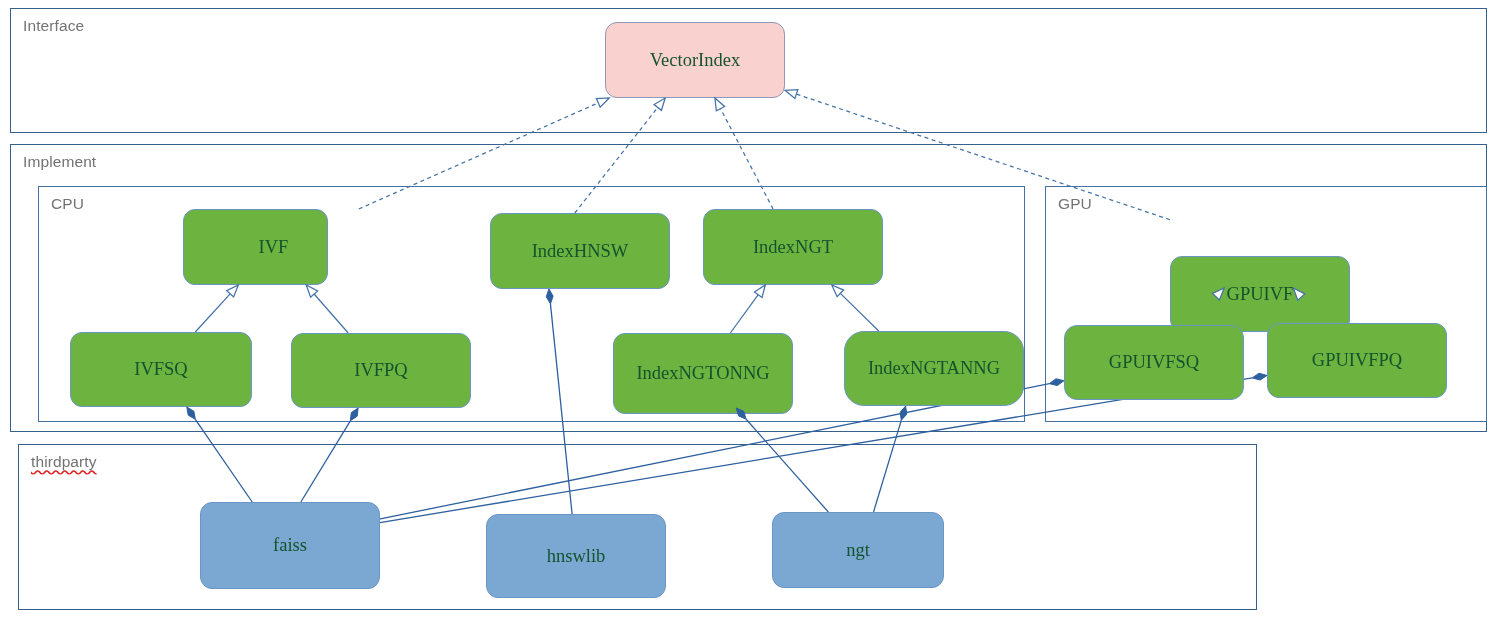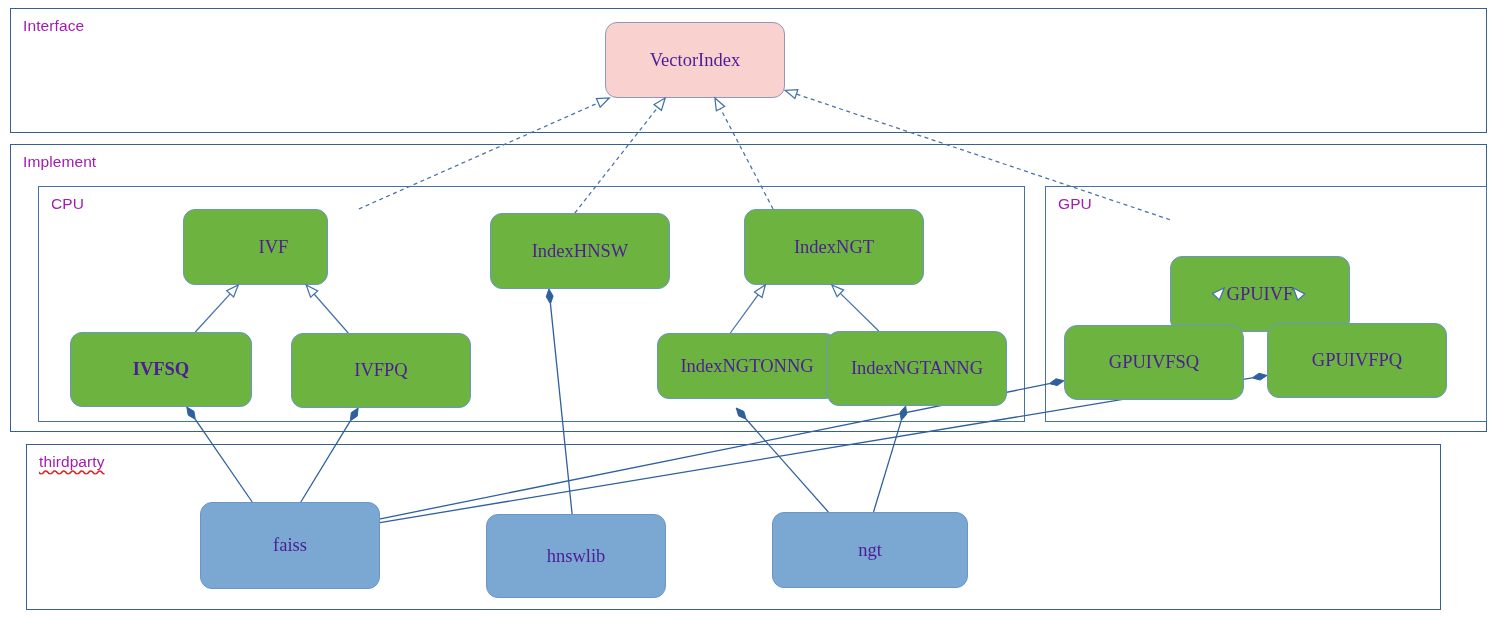--- a/index.html
+++ b/index.html
@@ -24,41 +24,41 @@
   }
   .group.inner {
     border: 1.2px solid #4472a8;
   }
   .group-label {
     position: absolute;
     left: 12px;
     top: 8px;
     font-family: "Liberation Sans", sans-serif;
     font-size: 15.5px;
-    color: #a21caf;
+    color: #737373;
     white-space: nowrap;
     letter-spacing: 0.1px;
   }
   .group-label.misspelled {
     text-decoration: underline wavy #e02020;
     text-decoration-skip-ink: none;
     text-underline-offset: 2px;
   }
   
   .node {
     position: absolute;
     box-sizing: border-box;
     border-radius: 12px;
     border: 1.3px solid #6a96c6;
     display: flex;
     align-items: center;
     justify-content: center;
     font-family: "Liberation Serif", serif;
     font-size: 18.5px;
-    color: #4c1d95;
+    color: #14532d;
     text-align: center;
     line-height: 1.1;
     z-index: 5;
   }
   .node.iface  { background: #f9d2cf; border-color: #9097b8; }
   .node.impl   { background: #6cb33f; }
   .node.third  { background: #7ba7d3; }
 
   
   #edges {
@@ -135,65 +135,65 @@
       </div>
       <div class="group" style="left: 10px; top: 144px; width: 1477px; height: 288px;">
         <div class="group-label">Implement</div>
       </div>
       <div class="group inner" style="left: 38px; top: 186px; width: 987px; height: 236px;">
         <div class="group-label">CPU</div>
       </div>
       <div class="group inner" style="left: 1045px; top: 186px; width: 442px; height: 236px;">
         <div class="group-label">GPU</div>
       </div>
-      <div class="group" style="left: 26px; top: 444px; width: 1415px; height: 166px;">
+      <div class="group" style="left: 18px; top: 444px; width: 1239px; height: 166px;">
         <div class="group-label misspelled">thirdparty</div>
       </div>
     </div>
   <div id="nodes">
       <div class="node iface" style="left: 605px; top: 22px; width: 180px; height: 76px;">
         <span>VectorIndex</span>
       </div>
       <div class="node impl" style="left: 183px; top: 209px; width: 145px; height: 76px; padding-left: 36px;">
         <span>IVF</span>
       </div>
       <div class="node impl" style="left: 455px; top: 213px; width: 180px; height: 76px; margin-left: 35px;">
         <span>IndexHNSW</span>
       </div>
-      <div class="node impl" style="left: 703px; top: 209px; width: 180px; height: 76px; margin-left: 41px;">
+      <div class="node impl" style="left: 703px; top: 209px; width: 180px; height: 76px;">
         <span>IndexNGT</span>
       </div>
       <div class="node impl" style="left: 1170px; top: 212px; width: 180px; height: 76px; margin-top: 44px;">
         <span>GPUIVF</span>
       </div>
-      <div class="node impl" style="left: 70px; top: 332px; width: 182px; height: 75px; font-weight: bold;">
+      <div class="node impl" style="left: 70px; top: 332px; width: 182px; height: 75px;">
         <span>IVFSQ</span>
       </div>
       <div class="node impl" style="left: 291px; top: 333px; width: 180px; height: 75px;">
         <span>IVFPQ</span>
       </div>
-      <div class="node impl" style="left: 613px; top: 333px; width: 180px; height: 66px; margin-left: 44px;">
+      <div class="node impl" style="left: 613px; top: 333px; width: 180px; height: 81px;">
         <span>IndexNGTONNG</span>
       </div>
-      <div class="node impl" style="left: 827px; top: 331px; width: 180px; height: 75px;">
+      <div class="node impl" style="left: 844px; top: 331px; width: 180px; height: 75px; border-radius: 20px;">
         <span>IndexNGTANNG</span>
       </div>
       <div class="node impl" style="left: 1064px; top: 325px; width: 180px; height: 75px; border-radius: 13px;">
         <span>GPUIVFSQ</span>
       </div>
       <div class="node impl" style="left: 1267px; top: 323px; width: 180px; height: 75px;">
         <span>GPUIVFPQ</span>
       </div>
       <div class="node third" style="left: 200px; top: 502px; width: 180px; height: 87px;">
         <span>faiss</span>
       </div>
       <div class="node third" style="left: 486px; top: 514px; width: 180px; height: 84px;">
         <span>hnswlib</span>
       </div>
-      <div class="node third" style="left: 772px; top: 512px; width: 196px; height: 76px;">
+      <div class="node third" style="left: 772px; top: 512px; width: 172px; height: 76px;">
         <span>ngt</span>
       </div>
     </div>
 
   <svg id="edges-top" viewBox="0 0 1503 628" width="1503" height="628">
       <polygon points="609.2459893048128,98 600.170920109688,107.14032379643616 596.3788738358721,98.58287177745065" class="arrow-hollow"></polygon>
       <polygon points="665.1570680628272,98 661.4260302496909,110.32808812577795 654.0647534201182,104.54698066799833" class="arrow-hollow"></polygon>
       <polygon points="714.9144385026738,98 724.6299038250529,106.45648470522175 716.3393885736505,110.80124670863052" class="arrow-hollow"></polygon>
       <polygon points="785,90.26548672566372 797.8658114135075,89.6545066342853 794.8823765027238,98.5262999216155" class="arrow-hollow"></polygon>
       <polygon points="238.25714285714287,285 233.6138873027743,297.0142655978976 226.705937622433,290.698425890157" class="arrow-hollow"></polygon>

